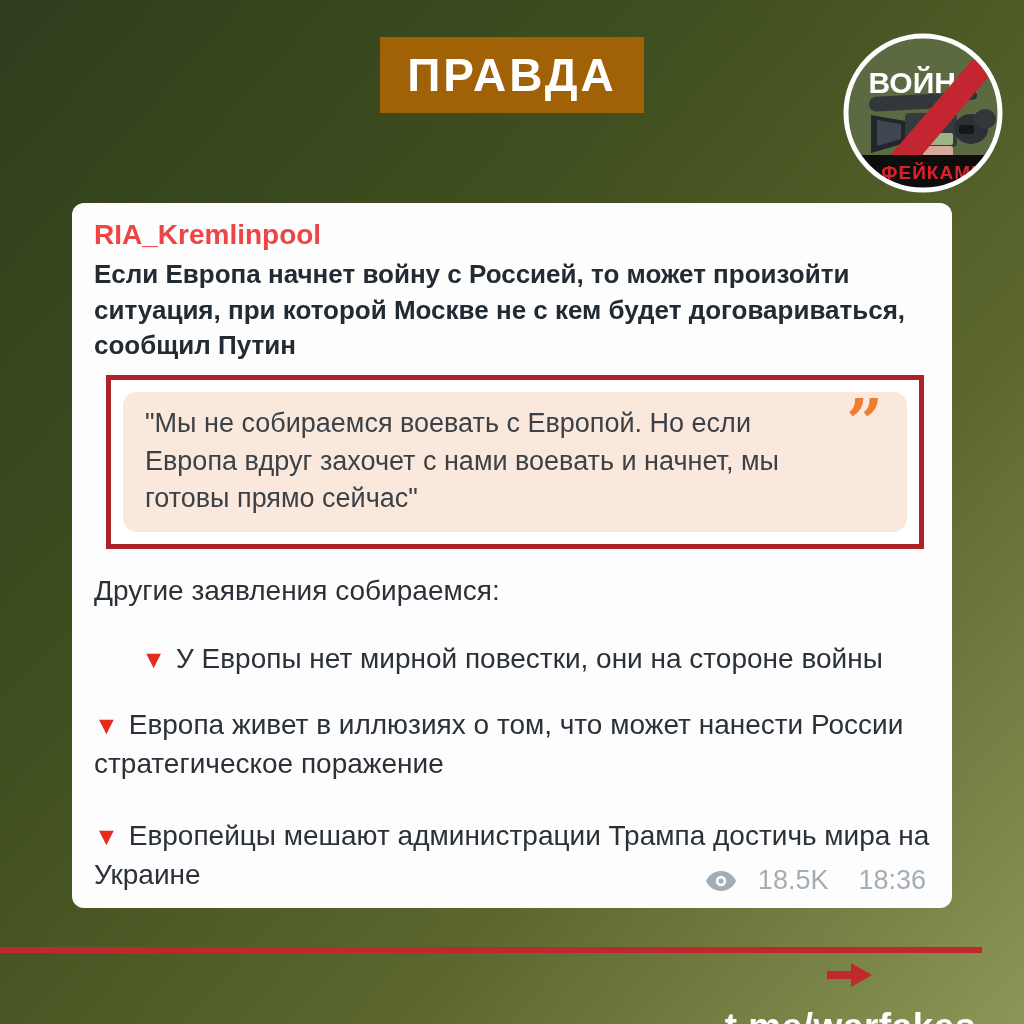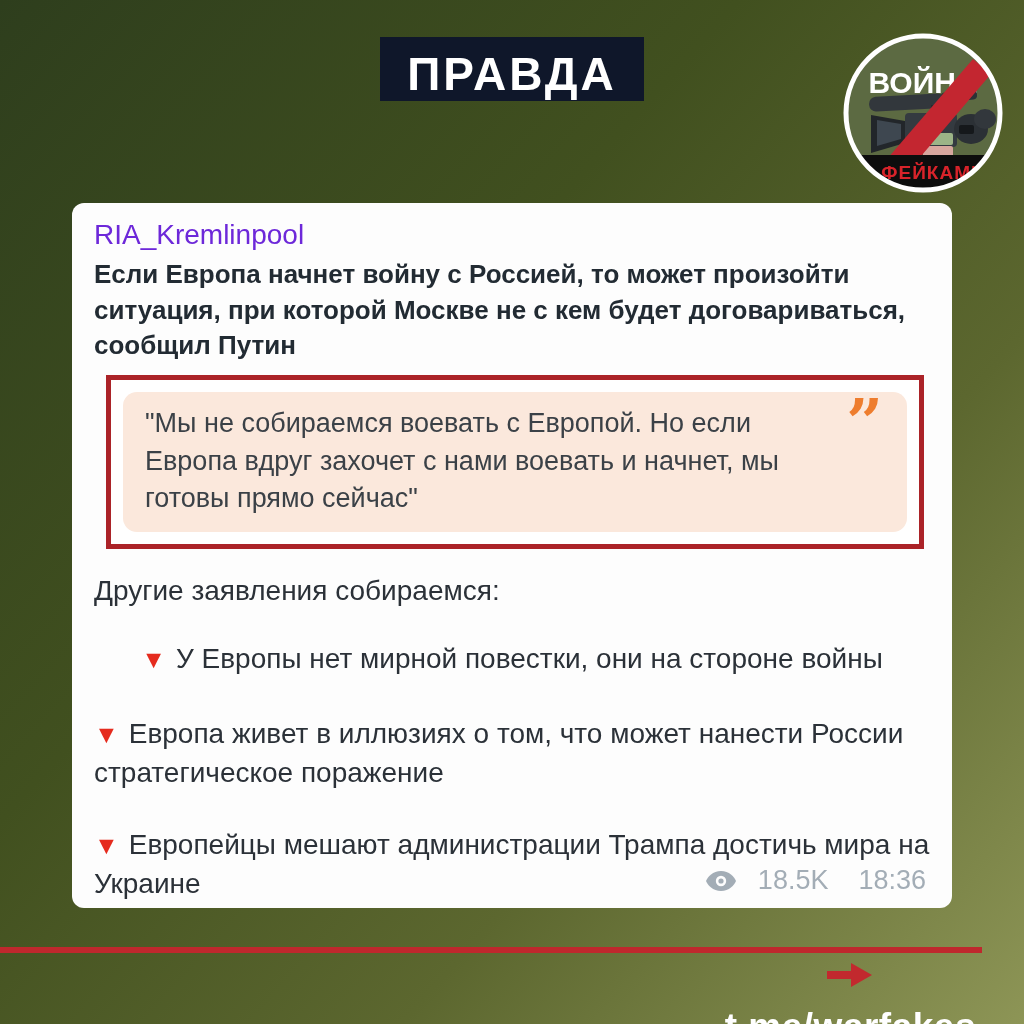--- a/index.html
+++ b/index.html
@@ -3,55 +3,55 @@
 <meta charset="utf-8">
 <style>
   html,body{margin:0;padding:0;}
   body{
     width:1024px;height:1024px;position:relative;overflow:hidden;
     font-family:"Liberation Sans","DejaVu Sans",sans-serif;
     background:linear-gradient(132deg,#2e3e1d 0%,#41501f 38%,#5c672f 68%,#8d9556 100%);
   }
   
   .pravda{
-    position:absolute;left:380px;top:37px;width:264px;height:64px;
-    background:#0f172a;display:flex;align-items:flex-end;justify-content:center;
+    position:absolute;left:380px;top:37px;width:264px;height:76px;
+    background:#a16207;display:flex;align-items:center;justify-content:center;
     color:#ffffff;font-weight:bold;font-size:46px;letter-spacing:3px;
   }
   
   .logo{position:absolute;left:841px;top:31px;width:164px;height:164px;}
   
   .card{position:absolute;left:72px;top:203px;width:880px;height:705px;}
   .card::before{
     content:"";position:absolute;left:0;right:0;top:0;height:42px;
     background:linear-gradient(90deg,#8fb18c,#569b8d);border-radius:20px 20px 0 0;
   }
   .card-inner{
     position:absolute;inset:0;background:#fdfdfd;border-radius:12px;
     padding:16px 22px;box-sizing:border-box;overflow:hidden;
   }
-  .channel{color:#6d28d9;font-weight:normal;font-size:28px;line-height:1.15;}
+  .channel{color:#ef4444;font-weight:bold;font-size:28px;line-height:1.15;}
   .headline{
     margin-top:6px;color:#222b33;font-weight:bold;font-size:26px;line-height:1.36;
   }
   .quote-frame{
     margin:12px 6px 0 12px;border:5px solid #ab2328;padding:12px;background:#ffffff;
   }
   .quote-box{
     position:relative;background:#fbe8dc;border-radius:14px;
     padding:13px 90px 15px 22px;color:#3b4147;font-size:27px;line-height:1.38;
   }
   .quote-mark{
     position:absolute;top:30px;right:24px;color:#ee7d2e;font-weight:bold;
     font-size:64px;line-height:0;font-family:"DejaVu Serif",serif;
   }
   .subheading{margin-top:26px;color:#2b3138;font-size:28px;}
   .bullet{color:#2b3138;font-size:28px;line-height:1.4;}
   .bullet.b1{margin-top:32px;text-align:center;}
-  .bullet.b2{margin-top:36px;}
+  .bullet.b2{margin-top:27px;}
   .bullet.b3{margin-top:32px;}
   .tri{color:#e52b1e;font-size:25px;margin-right:10px;}
   .meta{
     position:absolute;right:26px;bottom:12px;display:flex;align-items:center;gap:20px;
     color:#a3adb6;font-size:27px;
   }
   .meta .views{margin-right:10px;}
   
   .divider{position:absolute;left:0;top:947px;width:982px;height:6px;background:#bf282d;}
   .footer{

